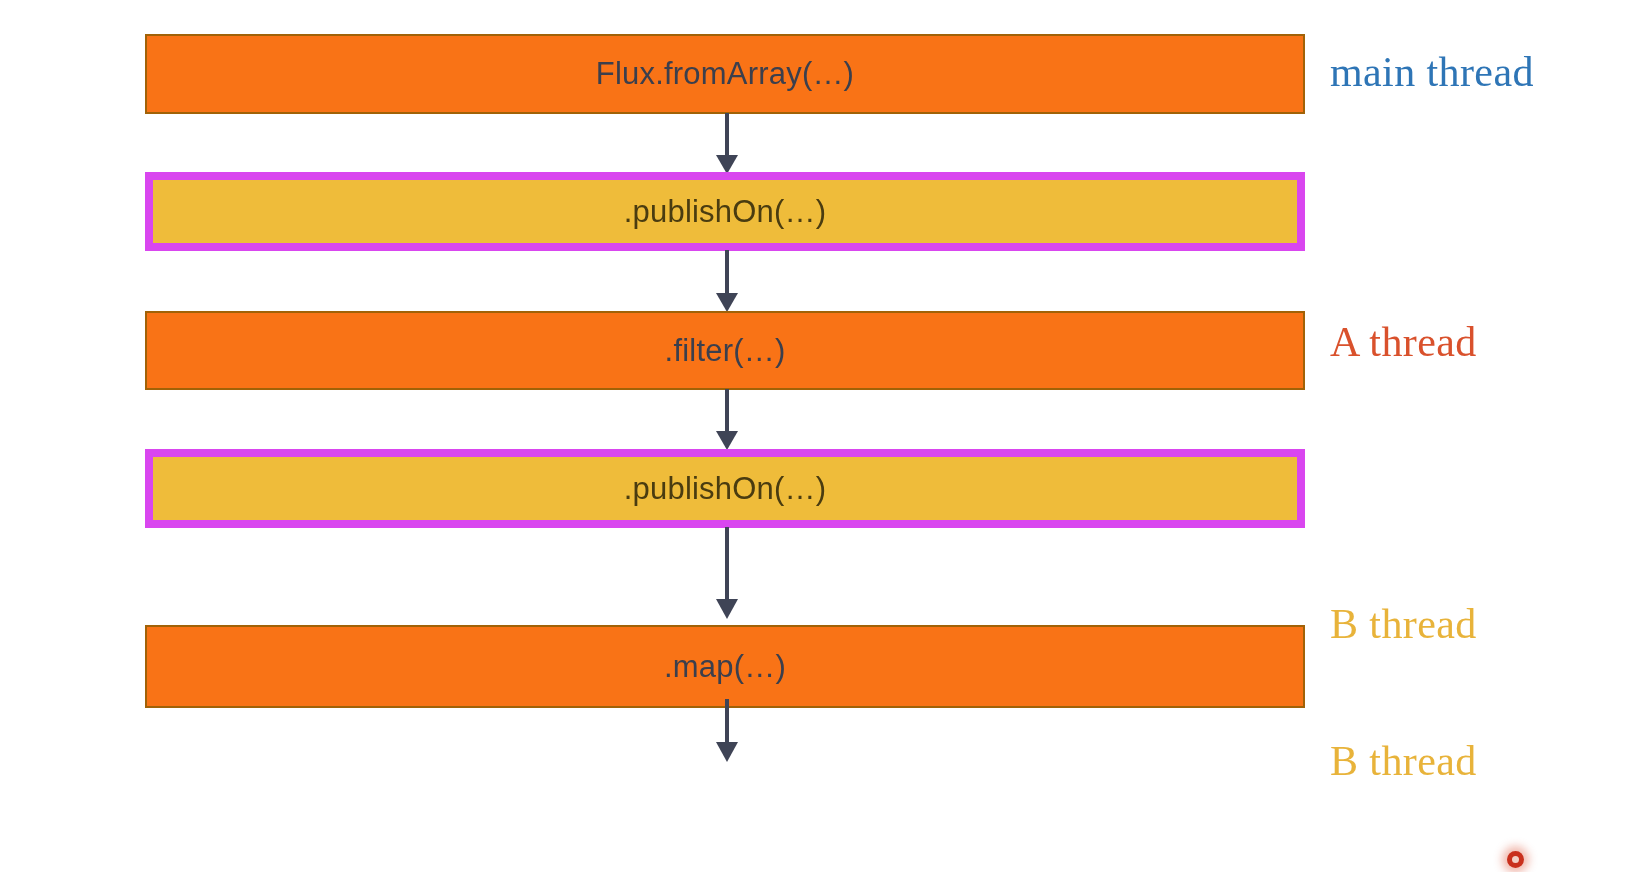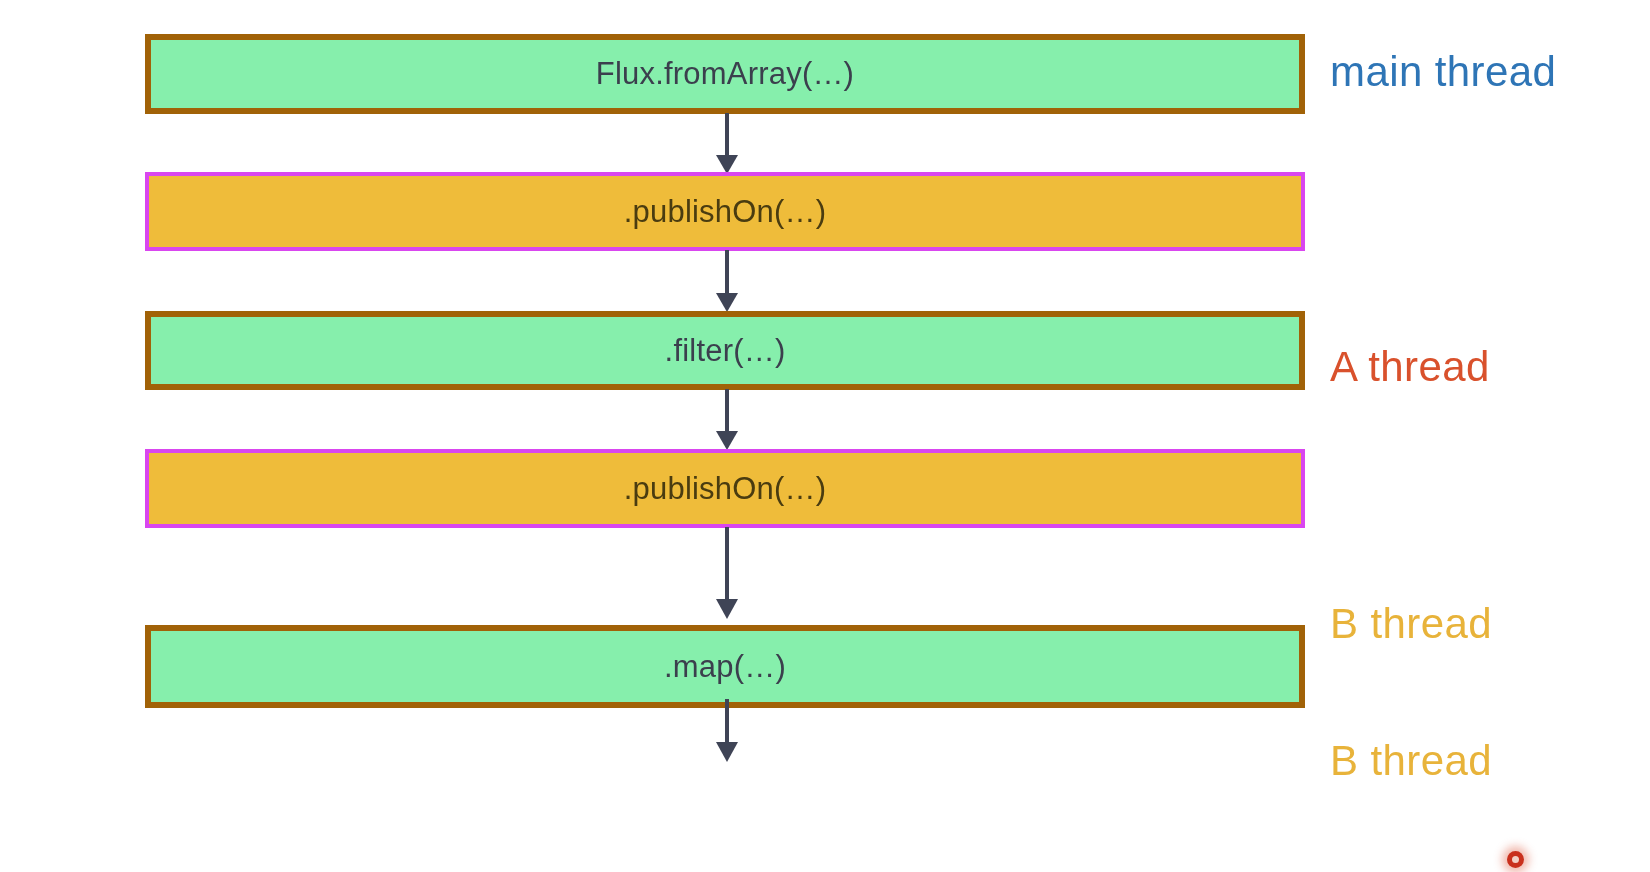--- a/index.html
+++ b/index.html
@@ -22,29 +22,29 @@
     width: 1650px;
     height: 872px;
   }
 
   
   .flow-box {
     position: absolute;
     left: 145px;
     width: 1160px;
     box-sizing: border-box;
-    border: 6px solid #a16207;
-    background: #86efac;
+    border: 2px solid #a16207;
+    background: #f97316;
     display: flex;
     align-items: center;
     justify-content: center;
   }
   .flow-box.highlight {
     background: #efbc3a;
-    border: 4px solid #d946ef;
+    border: 8px solid #d946ef;
   }
   .flow-box .box-label {
     font-size: 31px;
     color: #3b3f4d;
     letter-spacing: 0.2px;
     font-family: "Liberation Sans", sans-serif;
     white-space: nowrap;
   }
   .flow-box.highlight .box-label {
     color: #4a3c10;
@@ -69,26 +69,26 @@
   .arrow-1 { top: 250px; height: 62px; }
   .arrow-2 { top: 389px; height: 61px; }
   .arrow-3 { top: 527px; height: 92px; }
   .arrow-4 { top: 699px; height: 63px; }
 
   
   .thread-label {
     position: absolute;
     left: 1330px;
     font-size: 42px;
-    font-family: Liberation Sans, sans-serif;
+    font-family: Liberation Serif, serif;
     white-space: nowrap;
     letter-spacing: 0.4px;
   }
   .tl-main   { top: 48px;  color: #2e75b6; }
-  .tl-a      { top: 343px; color: #d9512c; }
+  .tl-a      { top: 318px; color: #d9512c; }
   .tl-b1     { top: 600px; color: #e8b33a; }
   .tl-b2     { top: 737px; color: #e8b33a; }
 
   
   .laser-dot {
     position: absolute;
     left: 1507px;
     top: 851px;
     width: 17px;
     height: 17px;

